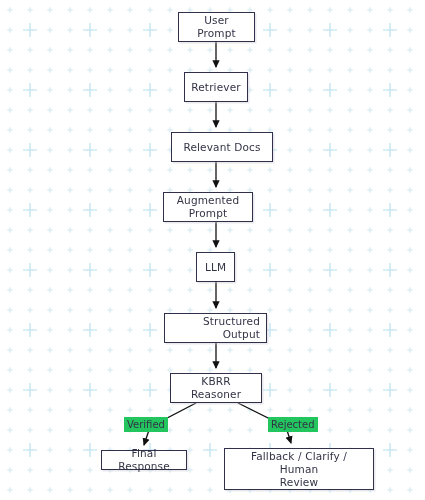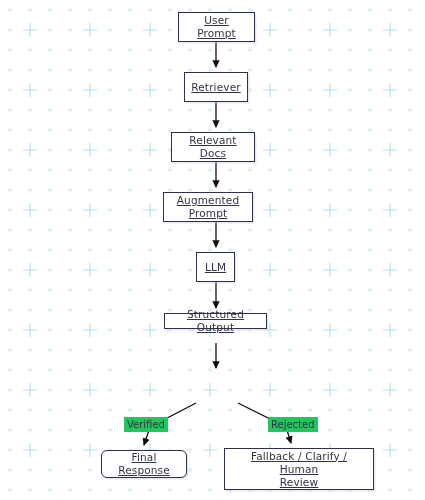--- a/index.html
+++ b/index.html
@@ -38,21 +38,20 @@
     border: 1.6px solid #30304a;
     color: #333346;
     font-size: 10.5px;
     line-height: 13px;
     letter-spacing: .15px;
     display: flex;
     align-items: center;
     justify-content: center;
     text-align: center;
     box-shadow: 1.5px 1.5px 0 rgba(200,200,210,.40);
-    text-decoration: underline;
   }
   .node-label {
     display: block;
     padding: 0 6px;
     white-space: pre-line;
   }
   
   .edge-label {
     position: absolute;
     z-index: 3;
@@ -102,38 +101,41 @@
   </svg>
 
   <div class="node" style="left:178px; top:12px; width:77px; height:30px;">
     <span class="node-label">User Prompt</span>
   </div>
 
   <div class="node" style="left:184px; top:72px; width:64px; height:30px;">
     <span class="node-label">Retriever</span>
   </div>
 
-  <div class="node" style="left:171px; top:132px; width:84px; height:30px;justify-content:flex-end;">
+  <div class="node" style="left:171px; top:132px; width:102px; height:30px;">
     <span class="node-label">Relevant Docs</span>
   </div>
 
   <div class="node" style="left:163px; top:192px; width:90px; height:30px;">
     <span class="node-label">Augmented Prompt</span>
   </div>
 
   <div class="node" style="left:196px; top:252px; width:39px; height:30px;">
     <span class="node-label">LLM</span>
   </div>
 
-  <div class="node" style="left:164px; top:313px; width:103px; height:16px;">
+  <div class="node" style="left:164px; top:313px; width:103px; height:30px;text-align:right;">
     <span class="node-label">Structured Output</span>
   </div>
 
+  <div class="node" style="left:170px; top:373px; width:92px; height:30px;">
+    <span class="node-label">KBRR Reasoner</span>
+  </div>
 
-  <div class="node" style="left:101px; top:450px; width:86px; height:28px;border-radius:6px;">
+  <div class="node" style="left:101px; top:450px; width:86px; height:20px;">
     <span class="node-label">Final Response</span>
   </div>
 
   <div class="node" style="left:224px; top:448px; width:150px; height:42px;">
     <span class="node-label">Fallback / Clarify / Human
 Review</span>
   </div>
 
   <div class="edge-label" style="left:124px; top:417px;">Verified</div>
 

